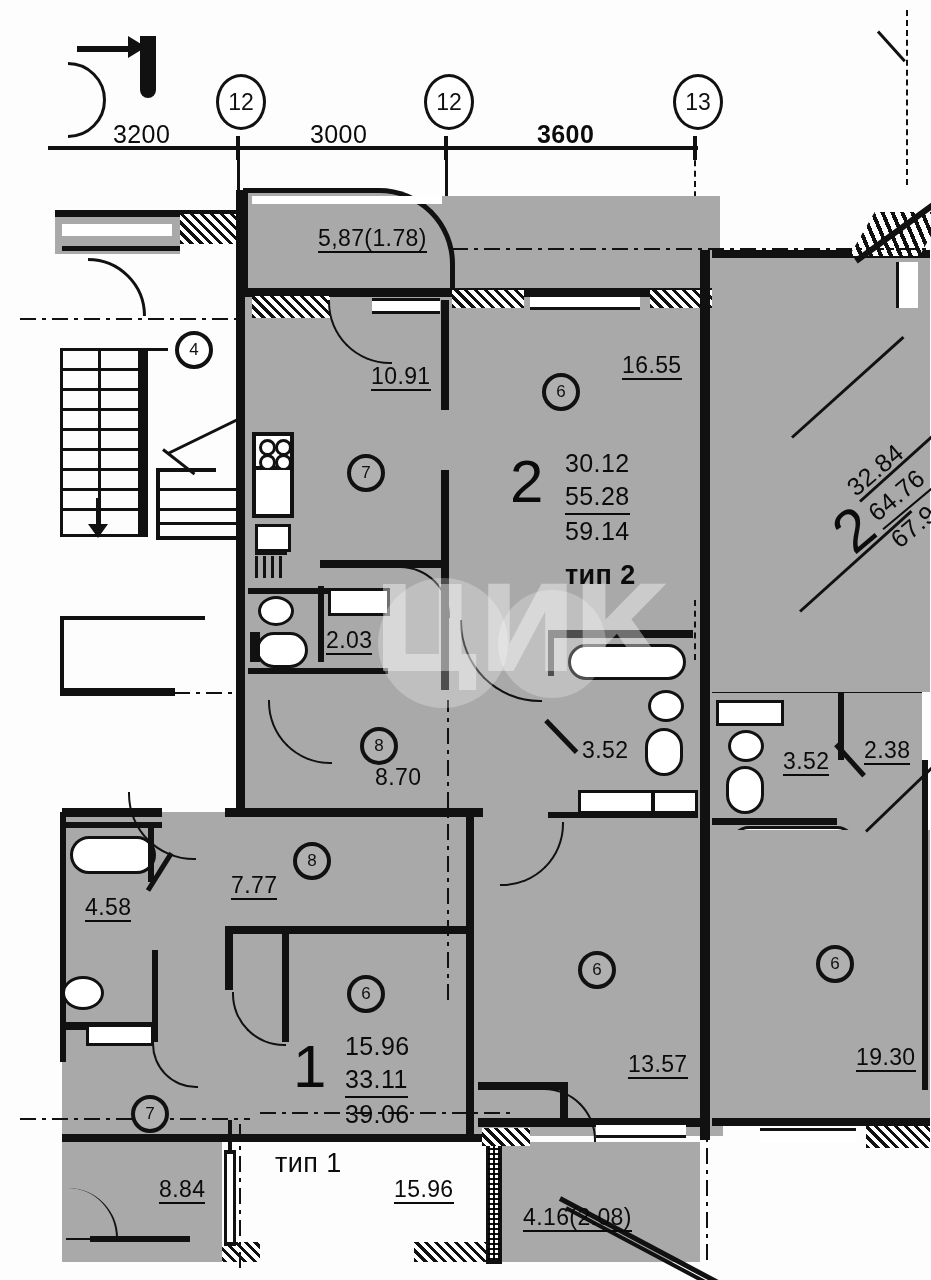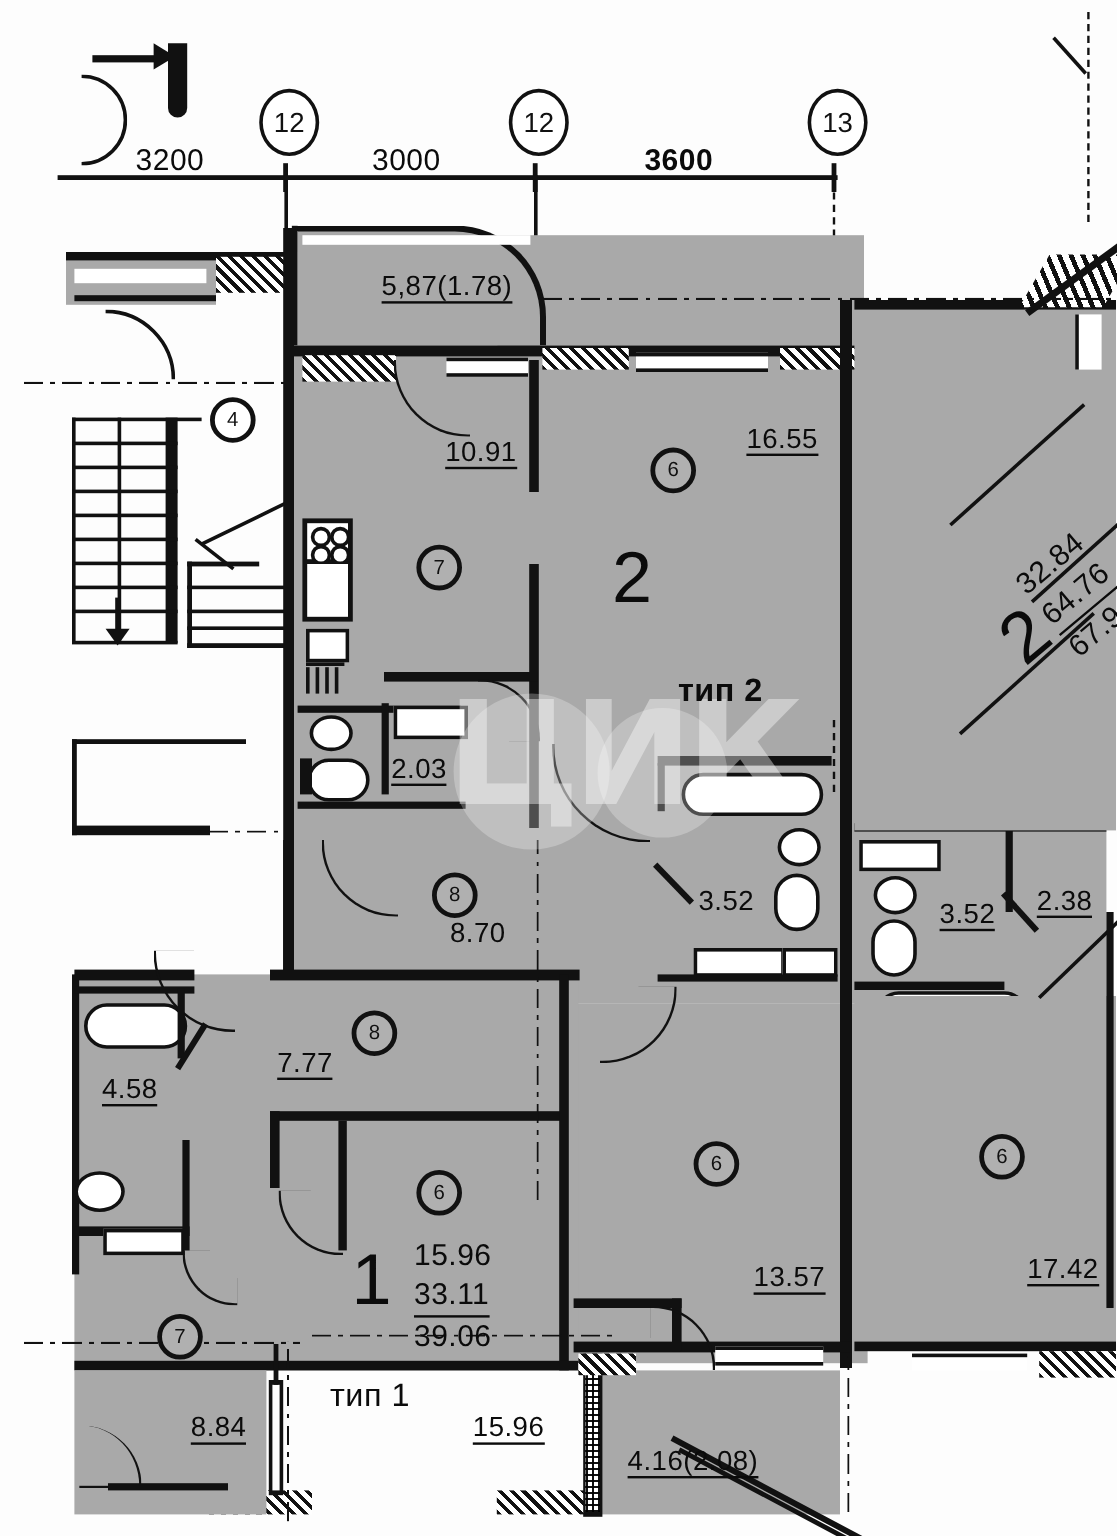--- a/index.html
+++ b/index.html
@@ -297,21 +297,21 @@
   <div class="lbl area" style="left:371px;top:364px;">10.91</div>
   <div class="lbl area" style="left:622px;top:353px;">16.55</div>
   <div class="lbl area" style="left:326px;top:628px;">2.03</div>
   <div class="lbl area" style="left:375px;top:765px;border-bottom:none;">8.70</div>
   <div class="lbl area" style="left:582px;top:738px;border-bottom:none;">3.52</div>
   <div class="lbl area" style="left:783px;top:749px;">3.52</div>
   <div class="lbl area" style="left:864px;top:738px;">2.38</div>
   <div class="lbl area" style="left:85px;top:895px;">4.58</div>
   <div class="lbl area" style="left:231px;top:873px;">7.77</div>
   <div class="lbl area" style="left:628px;top:1052px;">13.57</div>
-  <div class="lbl area" style="left:856px;top:1045px;">17.42</div>
+  <div class="lbl area" style="left:856px;top:1045px;">19.30</div>
   <div class="lbl area" style="left:159px;top:1177px;">8.84</div>
   <div class="lbl area" style="left:394px;top:1177px;">15.96</div>
   <div class="lbl area" style="left:523px;top:1205px;">4.16(2.08)</div>
 
   <div class="rm" style="left:542px;top:373px;">
     <span>6</span>
     </div>
   <div class="rm" style="left:347px;top:454px;">
     <span>7</span>
     </div>
@@ -328,20 +328,25 @@
     <span>7</span>
     </div>
   <div class="rm" style="left:578px;top:951px;">
     <span>6</span>
     </div>
   <div class="rm" style="left:816px;top:945px;">
     <span>6</span>
     </div>
 
   <div class="lbl bignum" style="left:510px;top:455px;">2</div>
+  <div class="lbl spec" style="left:565px;top:447px;">
+    <div>30.12</div>
+    <div class="mid">55.28</div>
+    <div>59.14</div>
+  </div>
   <div class="lbl typ" style="left:565px;top:560px;font-weight:bold;">тип 2</div>
 
   <div class="lbl bignum" style="left:293px;top:1040px;">1</div>
   <div class="lbl spec" style="left:345px;top:1030px;">
     <div>15.96</div>
     <div class="mid">33.11</div>
     <div>39.06</div>
   </div>
   <div class="lbl typ" style="left:275px;top:1148px;">тип 1</div>
 

